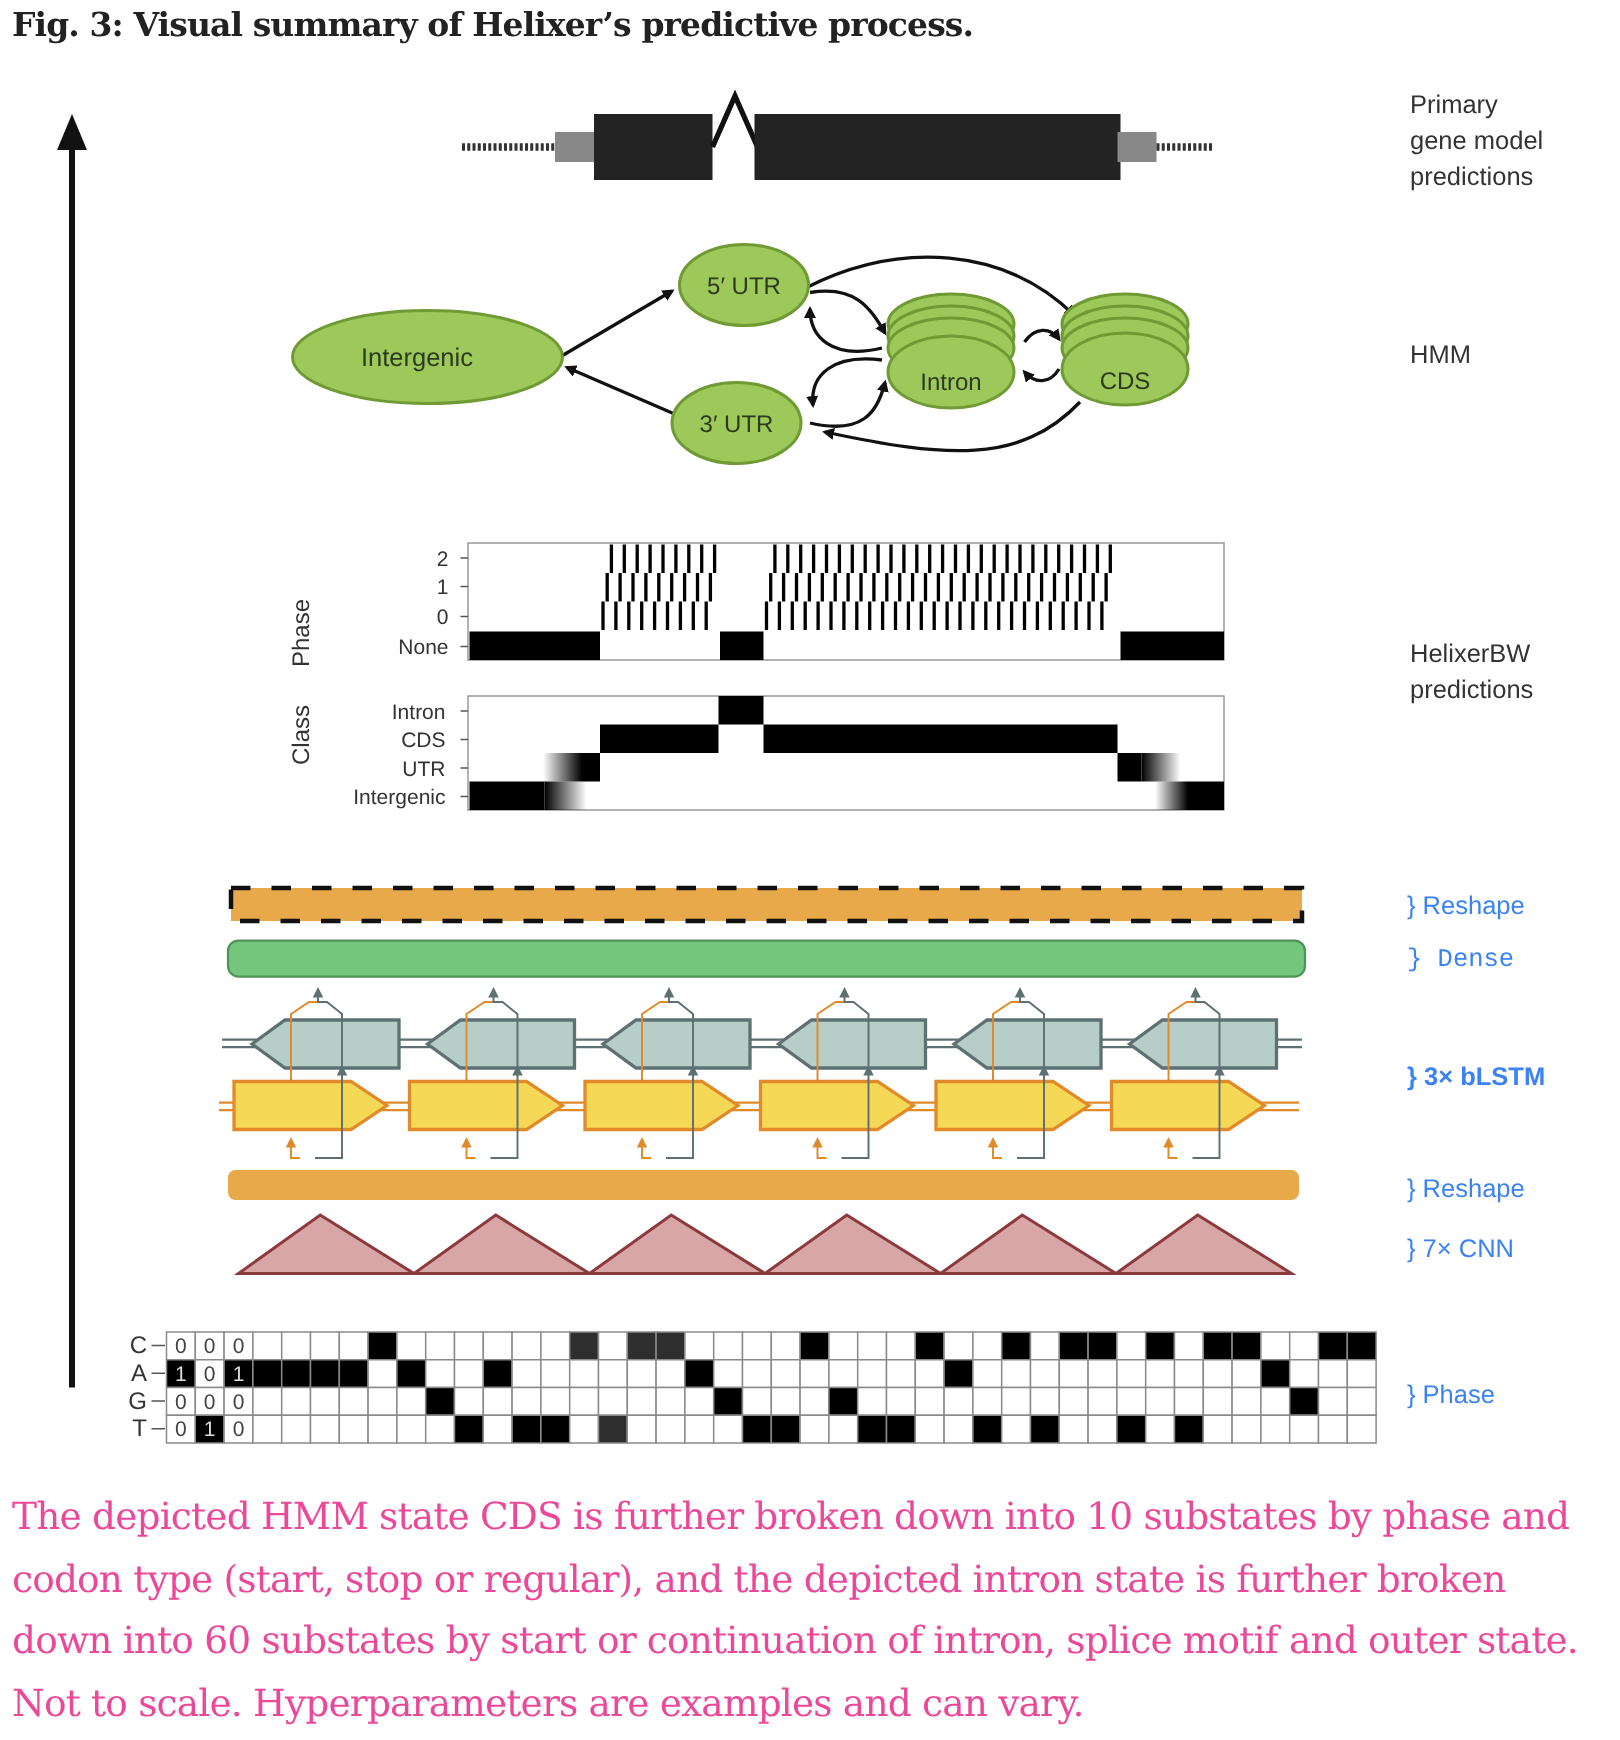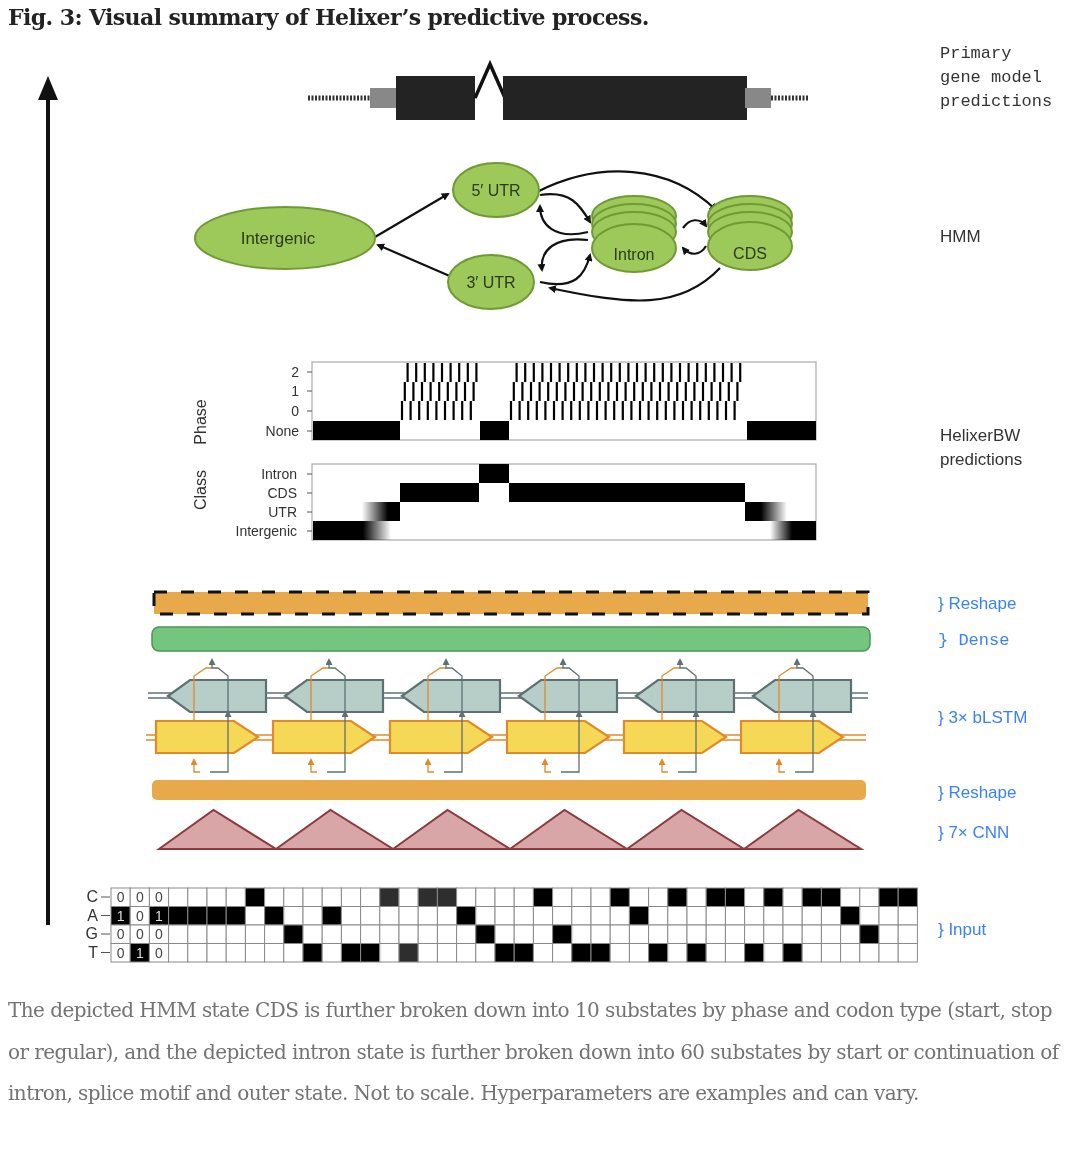--- a/index.html
+++ b/index.html
@@ -7,22 +7,22 @@
          font-family: "Liberation Sans", sans-serif; color: #222; }
   .fig-title { position: absolute; left: 8px; top: 4px; margin: 0;
     font-family: "DejaVu Serif", serif; font-weight: bold; font-size: 22px;
     letter-spacing: -0.6px; color: #222; }
   #diagram { position: absolute; left: 0; top: 0; }
   .side-label { position: absolute; left: 940px; font-size: 17px; line-height: 24px;
     color: #333; font-family: "Liberation Sans", sans-serif; }
   .layer-label { position: absolute; left: 938px; font-size: 17px; color: #3b82f6;
     font-family: "Liberation Sans", sans-serif; }
   .caption { position: absolute; left: 8px; top: 990px; width: 1068px; margin: 0;
-    font-family: "DejaVu Serif", serif; font-size: 20px; line-height: 41.5px;
-    letter-spacing: -0.55px; color: #737373; }
+    font-family: "DejaVu Serif", serif; font-size: 25px; line-height: 41.5px;
+    letter-spacing: -0.55px; color: #ec4899; }
   svg text { font-family: "Liberation Sans", sans-serif; }
 </style>
 </head>
 <body>
 
 <h1 class="fig-title">Fig. 3: Visual summary of Helixer’s predictive process.</h1>
 
 <svg id="diagram" width="1080" height="980" viewBox="0 0 1080 980">
   <defs>
     <marker id="ah" markerWidth="8" markerHeight="8" refX="6" refY="4" orient="auto" markerUnits="userSpaceOnUse">
@@ -513,27 +513,27 @@
         <text x="120.6" y="939.0" text-anchor="middle" font-size="14" fill="#444">0</text>
         <text x="139.8" y="939.0" text-anchor="middle" font-size="14" fill="#444">0</text>
         <text x="159.0" y="939.0" text-anchor="middle" font-size="14" fill="#444">0</text>
         <text x="120.6" y="957.5" text-anchor="middle" font-size="14" fill="#444">0</text>
         <text x="139.8" y="957.5" text-anchor="middle" font-size="14" fill="#ddd">1</text>
         <text x="159.0" y="957.5" text-anchor="middle" font-size="14" fill="#444">0</text>
       </g>
   </g>
 </svg>
 
-<div class="side-label" style="top:42px;white-space:pre-line;font-family:Liberation Mono, monospace;">Primary
+<div class="side-label" style="top:58px;white-space:pre-line;">Primary
 gene model
 predictions</div>
 <div class="side-label" style="top:225px;">HMM</div>
 <div class="side-label" style="top:424px;white-space:pre-line;">HelixerBW
 predictions</div>
 
 <div class="layer-label" style="top:594px;">} Reshape</div>
 <div class="layer-label" style="top:631px;font-family:Liberation Mono, monospace;">} Dense</div>
-<div class="layer-label" style="top:708px;">} 3× bLSTM</div>
+<div class="layer-label" style="top:708px;font-weight:bold;">} 3× bLSTM</div>
 <div class="layer-label" style="top:783px;">} Reshape</div>
 <div class="layer-label" style="top:823px;">} 7× CNN</div>
-<div class="layer-label" style="top:920px;">} Input</div>
+<div class="layer-label" style="top:920px;">} Phase</div>
 
 <p class="caption">The depicted HMM state CDS is further broken down into 10 substates by phase and codon type (start, stop or regular), and the depicted intron state is further broken down into 60 substates by start or continuation of intron, splice motif and outer state. Not to scale. Hyperparameters are examples and can vary.</p>
 
 </body></html>

